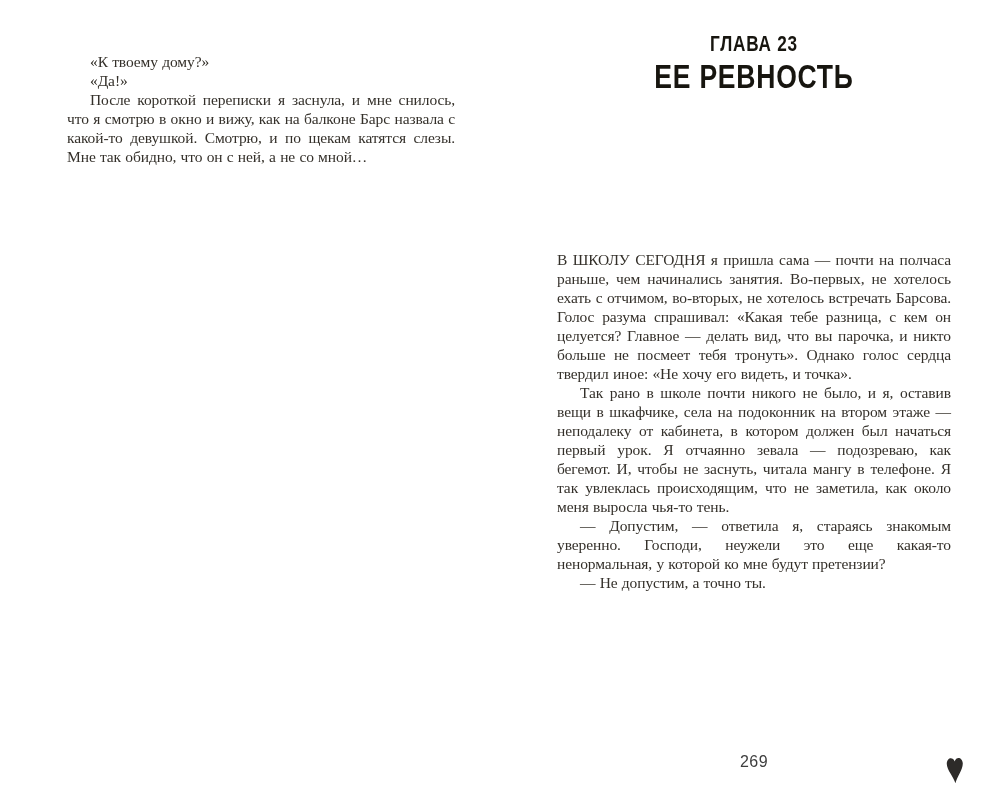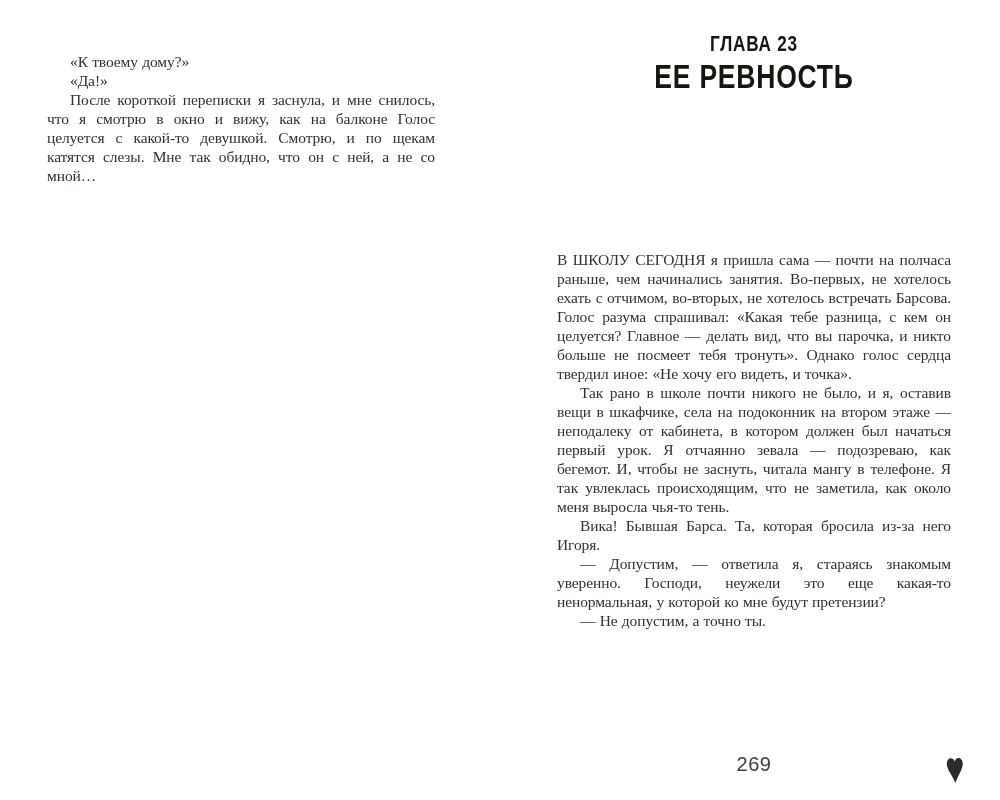--- a/index.html
+++ b/index.html
@@ -24,21 +24,21 @@
     }
     .text-col p {
       margin: 0;
       text-indent: 23px;
       text-align: justify;
       letter-spacing: -0.1px;
       word-spacing: 0.5px;
     }
 
     .left-col {
-      left: 47px;
+      left: 67px;
       top: 52px;
       width: 388px;
     }
 
     .right-body {
       left: 557px;
       top: 203px;
       width: 394px;
       margin-top: 47px;
     }
@@ -74,51 +74,50 @@
     }
 
     
     .page-number {
       position: absolute;
       left: 557px;
       top: 753px;
       width: 394px;
       text-align: center;
       font-family: "Liberation Sans", sans-serif;
-      font-size: 20px;
+      font-size: 16px;
       color: #3d3d3d;
       letter-spacing: 0.5px;
     }
     .heart-mark {
       position: absolute;
       left: 946px;
       top: 756px;
       width: 18px;
       height: 28px;
       transform: rotate(-2deg);
     }
   </style>
 </head>
 <body>
 
 <div class="text-col left-col">
     <p class="body-paragraph">«К твоему дому?»</p>
     <p class="body-paragraph">«Да!»</p>
-    <p class="body-paragraph">После короткой переписки я заснула, и мне снилось, что я смотрю в окно и вижу, как на балконе Голос целуется с какой-то девушкой. Смотрю, и по щекам катятся слезы. Мне так обидно, что он с ней, а не со мной…</p>
+    <p class="body-paragraph">После короткой переписки я заснула, и мне снилось, что я смотрю в окно и вижу, как на балконе Барс назвала с какой-то девушкой. Смотрю, и по щекам катятся слезы. Мне так обидно, что он с ней, а не со мной…</p>
   </div>
 
 <div class="chapter-head">
   <div class="chapter-label">ГЛАВА 23</div>
   <div class="chapter-title">ЕЕ РЕВНОСТЬ</div>
 </div>
 
 <div class="text-col right-body">
     <p class="body-paragraph">В ШКОЛУ СЕГОДНЯ я пришла сама — почти на полчаса раньше, чем начинались занятия. Во-первых, не хотелось ехать с отчимом, во-вторых, не хотелось встречать Барсова. Голос разума спрашивал: «Какая тебе разница, с кем он целуется? Главное — делать вид, что вы парочка, и никто больше не посмеет тебя тронуть». Однако голос сердца твердил иное: «Не хочу его видеть, и точка».</p>
     <p class="body-paragraph">Так рано в школе почти никого не было, и я, оставив вещи в шкафчике, села на подоконник на втором этаже — неподалеку от кабинета, в котором должен был начаться первый урок. Я отчаянно зевала — подозреваю, как бегемот. И, чтобы не заснуть, читала мангу в телефоне. Я так увлеклась происходящим, что не заметила, как около меня выросла чья-то тень.</p>
-    <p class="body-paragraph">Вика! Бывшая Барса. Та, которая бросила из-за него Игоря.</p>
     <p class="body-paragraph">— Допустим, — ответила я, стараясь знакомым уверенно. Господи, неужели это еще какая-то ненормальная, у которой ко мне будут претензии?</p>
     <p class="body-paragraph">— Не допустим, а точно ты.</p>
   </div>
 
 <div class="page-number">269</div>
 
 <div class="heart-mark">
   <svg width="18" height="28" viewBox="0 0 18 28" xmlns="http://www.w3.org/2000/svg">
     <path d="M9 27.2
              C 7.4 21.0, 1.0 13.6, 1.0 7.6

